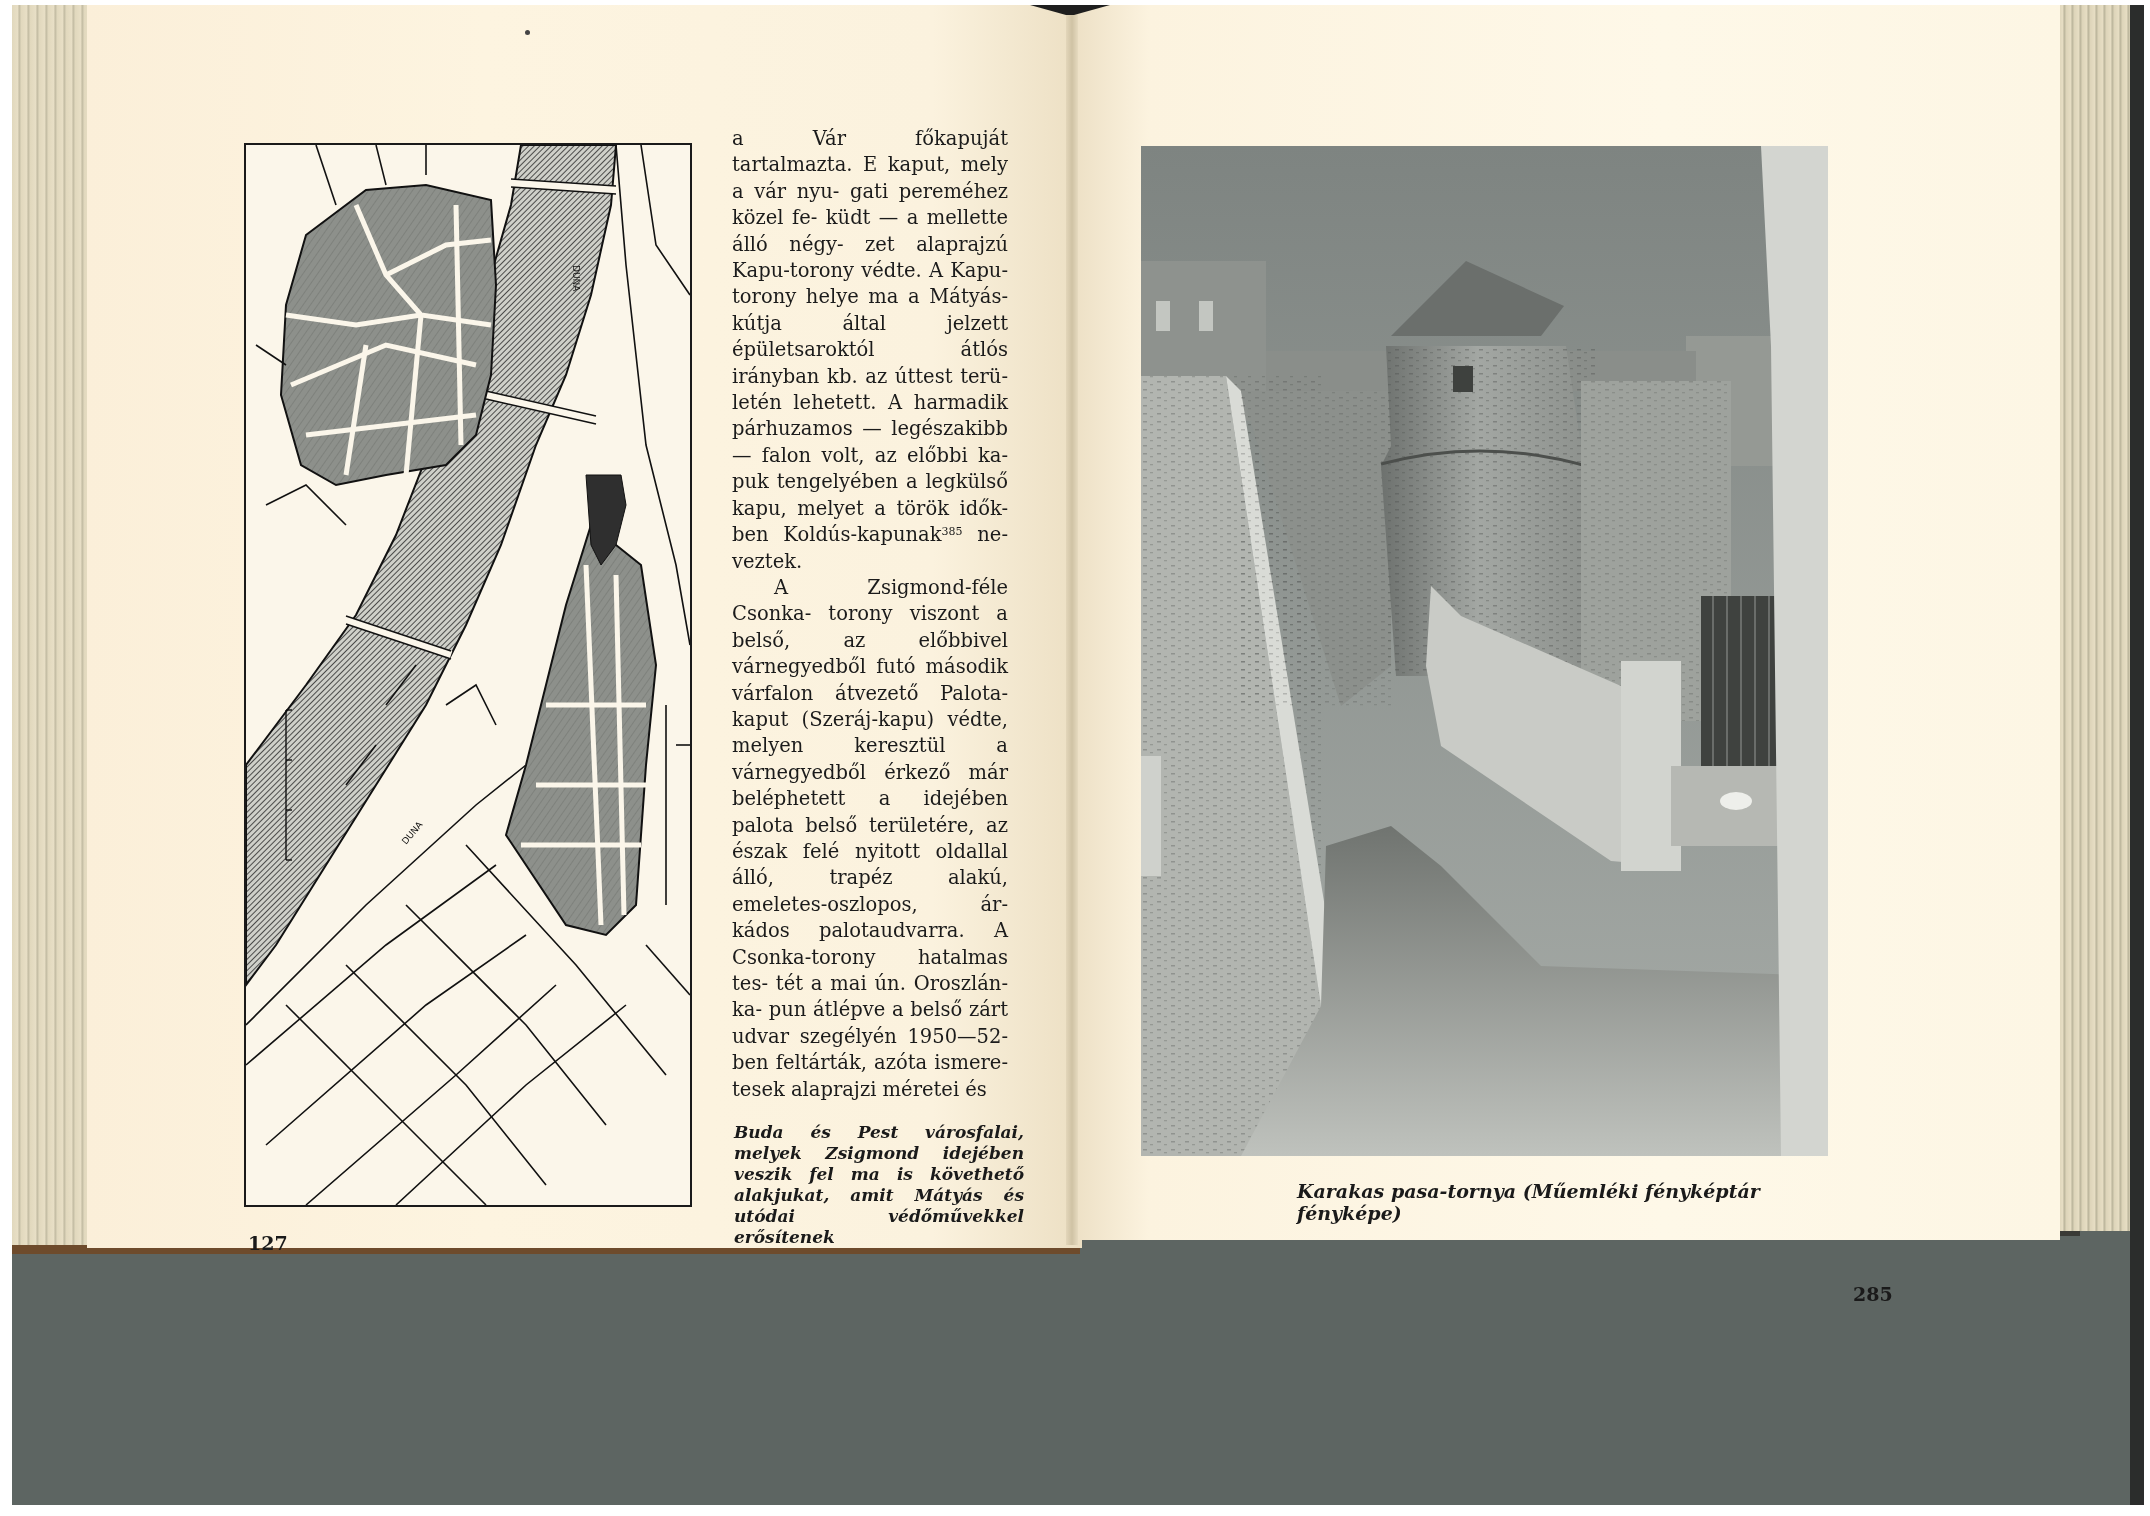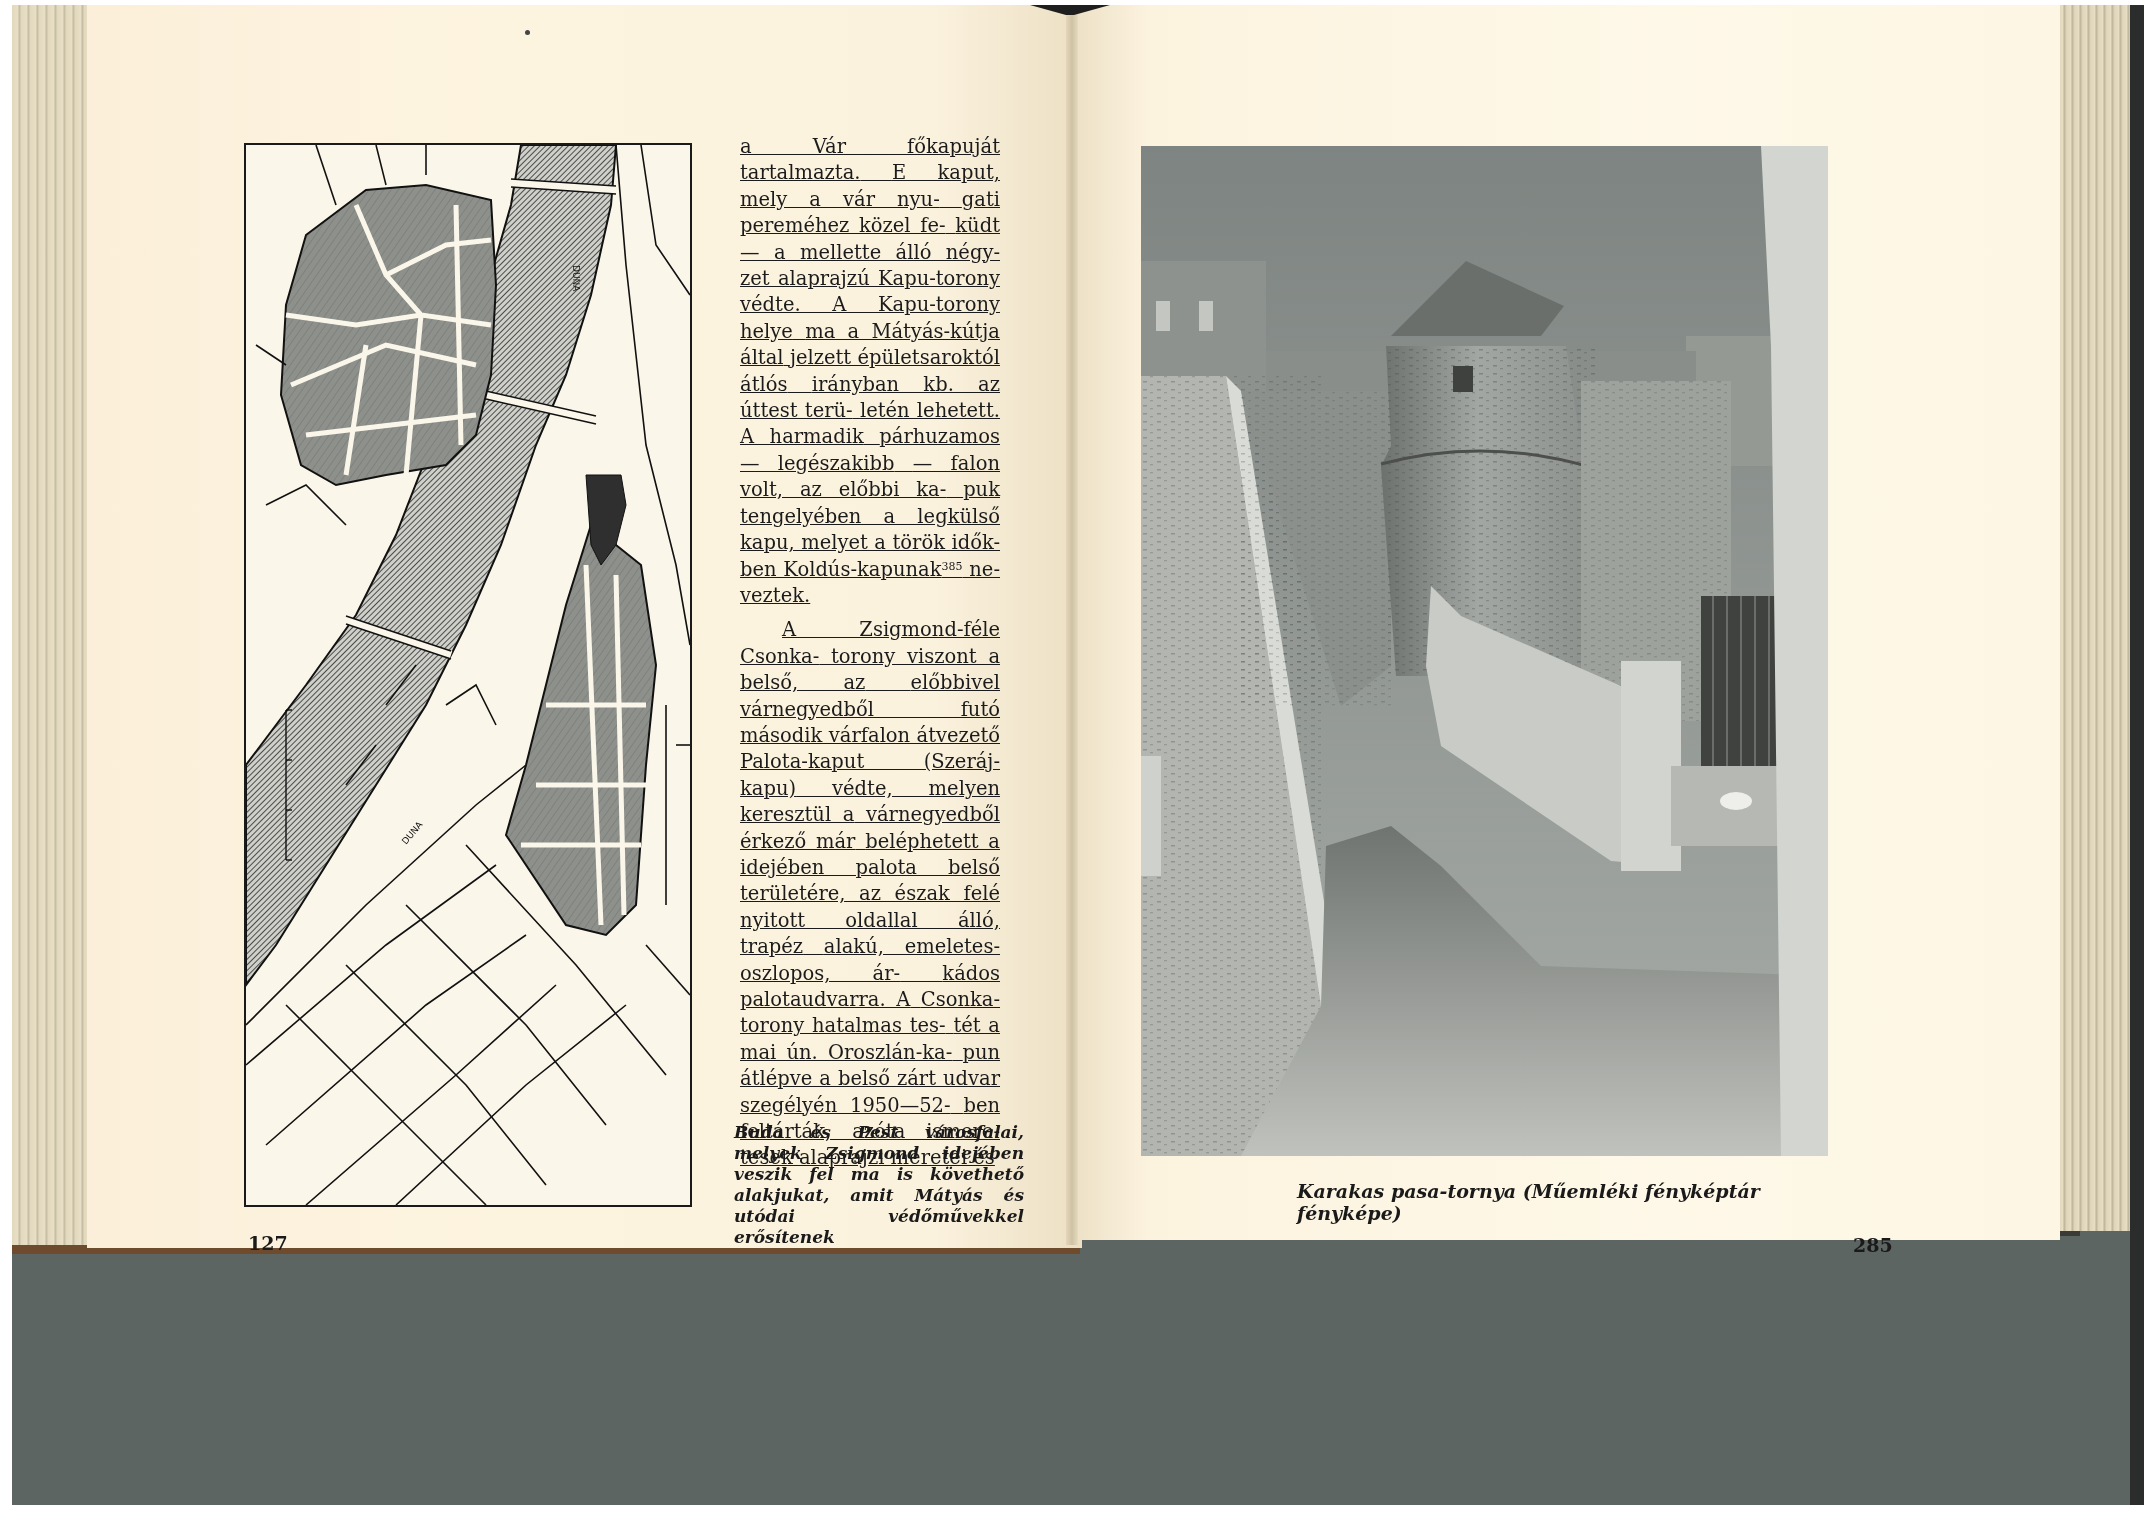--- a/index.html
+++ b/index.html
@@ -16,29 +16,29 @@
     background: linear-gradient(90deg, #fbefd9 0%, #fdf4e0 40%, #fbf2de 85%, #ecdfc3 100%); }
   .page-right { position:absolute; left:1070px; top:5px; width:990px; height:1235px;
     background: linear-gradient(90deg, #ecdfc4 0%, #fcf3df 8%, #fef8e8 60%, #fdf6e4 100%); }
   .gutter { position:absolute; left:1066px; top:5px; width:12px; height:1240px; background:linear-gradient(90deg,#e3d6ba,#cfc2a4,#e6dabf); }
   .top-dark { position:absolute; left:1030px; top:5px; width:80px; height:10px; background:#1e1e1e; clip-path:polygon(0 0,100% 0,55% 100%,45% 100%); }
 
   .map-frame { position:absolute; left:244px; top:143px; width:444px; height:1060px; border:2px solid #1a1a1a; background:#fbf6ea; overflow:hidden; }
   .map-frame svg { width:100%; height:100%; display:block; }
 
   .body-text { position:absolute; left:732px; top:126px; width:276px; font-size:19.5px; line-height:26.4px; color:#1b1b1b; text-align:justify; }
-  .body-text p { margin:8px;text-decoration:underline; }
+  .body-text p { margin:0; }
   .body-text p.indent { text-indent:42px; }
   .body-text sup { font-size:11px; vertical-align:6px; line-height:0; }
 
   .map-caption { position:absolute; left:734px; top:1122px; width:290px; font-size:17px; line-height:21px; font-style:italic; font-weight:bold; color:#1a1a1a; text-align:justify; }
 
   .page-num { position:absolute; font-size:19px; font-weight:bold; color:#1a1a1a; }
   .pn-left { left:248px; top:1232px; }
-  .pn-right { left:1853px; top:1234px; }
+  .pn-right { left:1853px; top:1283px; }
 
   .photo { position:absolute; left:1141px; top:146px; width:687px; height:1010px; background:#8a8f8c; overflow:hidden; }
   .photo svg { width:100%; height:100%; display:block; }
 
   .photo-caption { position:absolute; left:1297px; top:1180px; width:520px; font-size:19px; font-style:italic; font-weight:bold; color:#1a1a1a; }
 
   .dot { position:absolute; width:5px; height:5px; background:#444; border-radius:50%; }
 </style>
 </head>
 <body>

